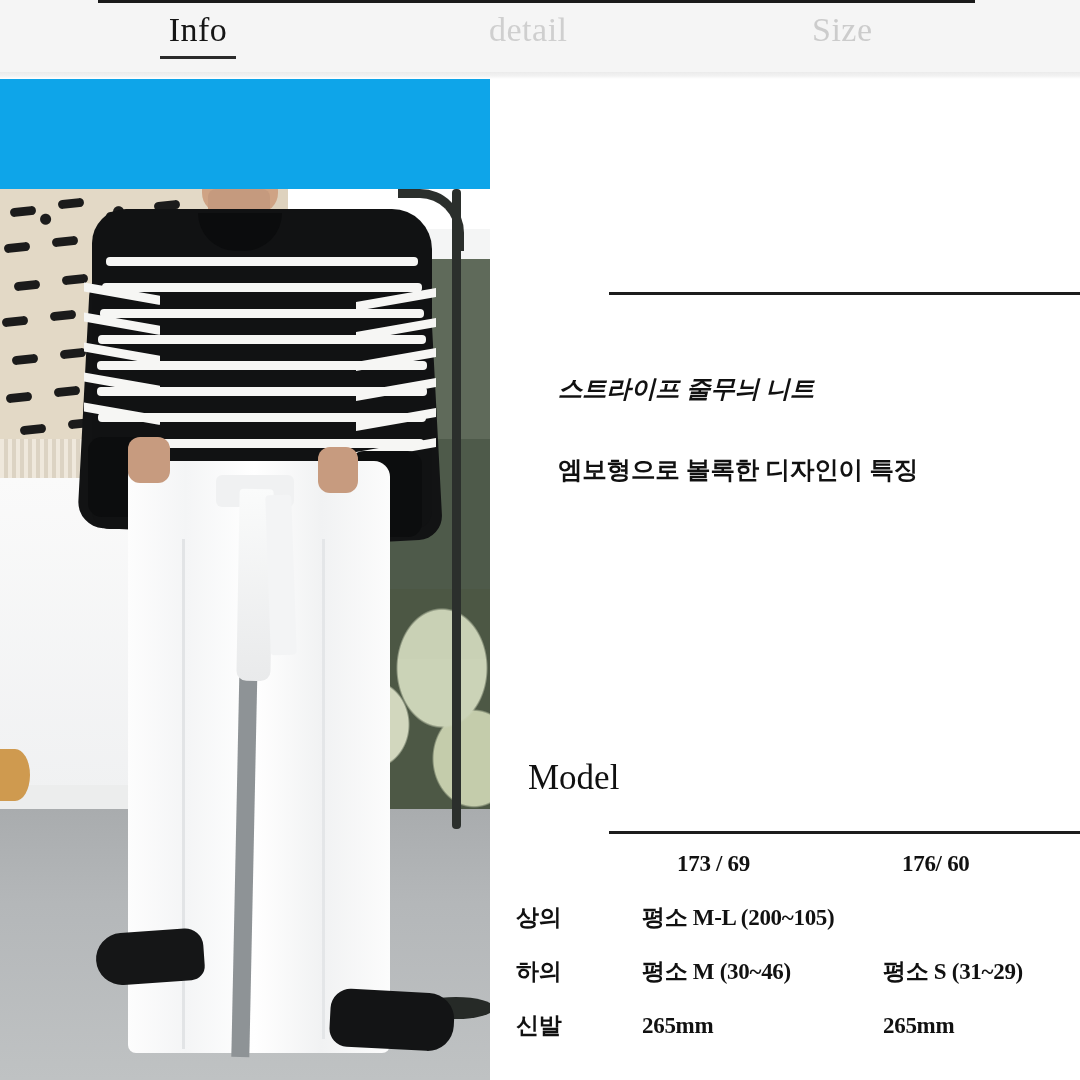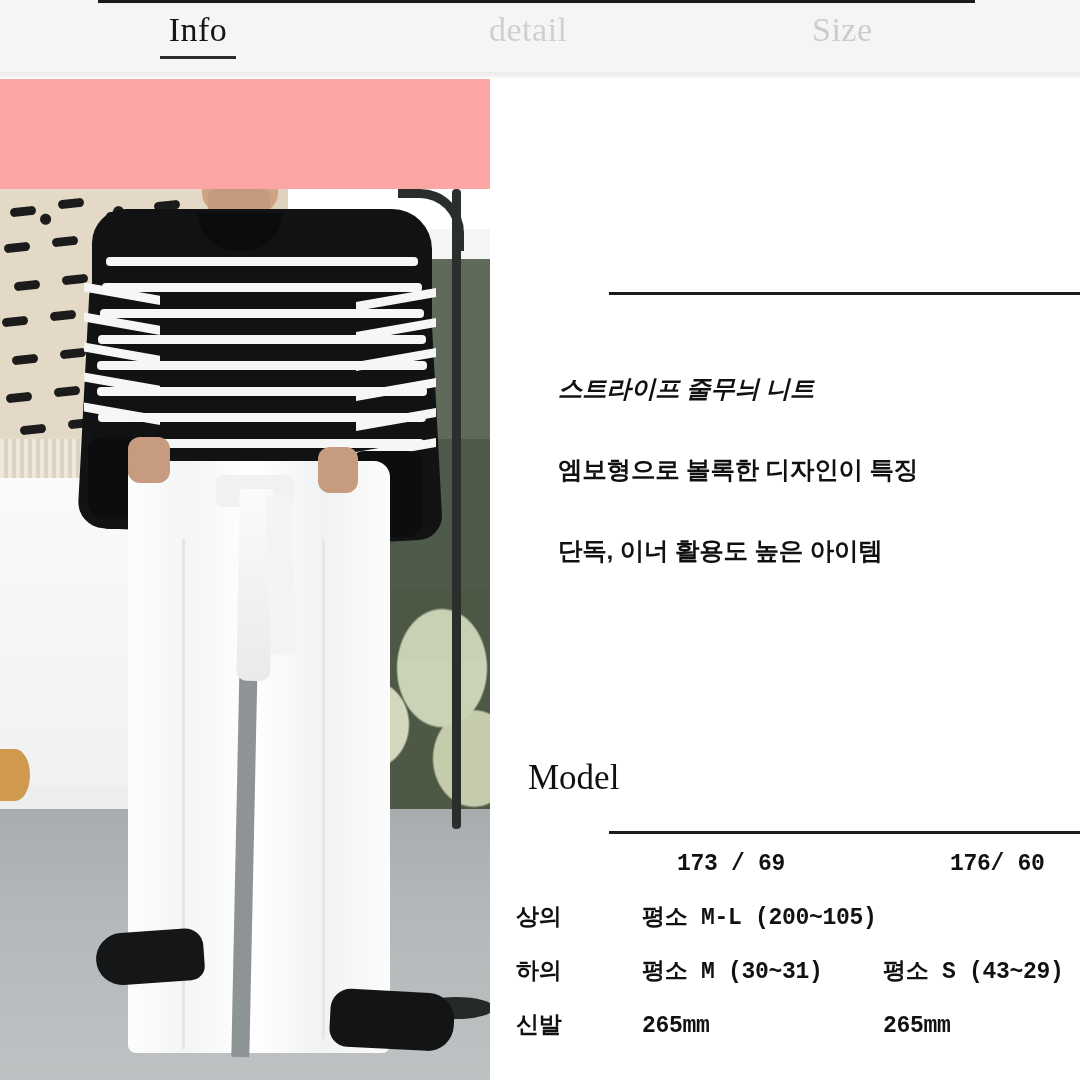--- a/index.html
+++ b/index.html
@@ -9,21 +9,21 @@
     height: 1080px;
     background: #ffffff;
     font-family: "Liberation Sans", sans-serif;
     overflow: hidden;
   }
 
   #page {
     position: relative;
     width: 1080px;
     height: 1080px;
-    background: #fca5a5;
+    background: #0ea5e9;
   }
 
   
   .tabbar {
     position: absolute;
     left: 0; top: 0;
     width: 1080px;
     height: 72px;
     background: #f5f5f5;
   }
@@ -306,33 +306,33 @@
 
   
   .mtable {
     position: absolute;
     left: 0; top: 770px;
     width: 590px;
   }
   .mrow { position: relative; height: 54px; }
   .mcell {
     position: absolute;
-    font-family: Liberation Mono, monospace;
+    font-family: Liberation Serif, serif;
     font-weight: bold;
     font-size: 23px;
     line-height: 30px;
     color: #111111;
     white-space: nowrap;
     letter-spacing: -0.3px;
   }
   .c-label { left: 26px; }
   .c-m1    { left: 152px; }
   .c-m2    { left: 393px; }
   .mrow-head .c-m1 { left: 187px; }
-  .mrow-head .c-m2 { left: 412px; margin-left: 48px; }
+  .mrow-head .c-m2 { left: 412px; }
 </style>
 </head>
 <body>
 
 <div id="page">
 
   <div class="tabbar">
     <div class="tabbar-topline"></div>
 
     <div class="tab tab-info">
@@ -452,40 +452,39 @@
     <div class="ph-layer ph-shoeL"></div>
     <div class="ph-layer ph-shoeR"></div>
   </div>
 
   <div class="rpanel">
 
     <div class="rule rule-fitting"></div>
 
     <div class="bullet b1">스트라이프 줄무늬 니트</div>
     <div class="bullet b2">엠보형으로 볼록한 디자인이 특징</div>
-    <div class="bullet b3">단독, 이너 활용도 높은 아이템</div>
 
     <div class="sec-head head-model">Model</div>
     <div class="rule rule-model"></div>
 
     <div class="mtable">
       <div class="mrow mrow-head">
         <div class="mcell c-m1">173 / 69</div>
         <div class="mcell c-m2">176/ 60</div>
       </div>
 
       <div class="mrow">
         <div class="mcell c-label">상의</div>
         <div class="mcell c-m1">평소 M-L (200~105)</div>
       </div>
 
       <div class="mrow">
         <div class="mcell c-label">하의</div>
-        <div class="mcell c-m1">평소 M (30~31)</div>
-        <div class="mcell c-m2">평소 S (43~29)</div>
+        <div class="mcell c-m1">평소 M (30~46)</div>
+        <div class="mcell c-m2">평소 S (31~29)</div>
       </div>
 
       <div class="mrow">
         <div class="mcell c-label">신발</div>
         <div class="mcell c-m1">265mm</div>
         <div class="mcell c-m2">265mm</div>
       </div>
     </div>
 
   </div>

